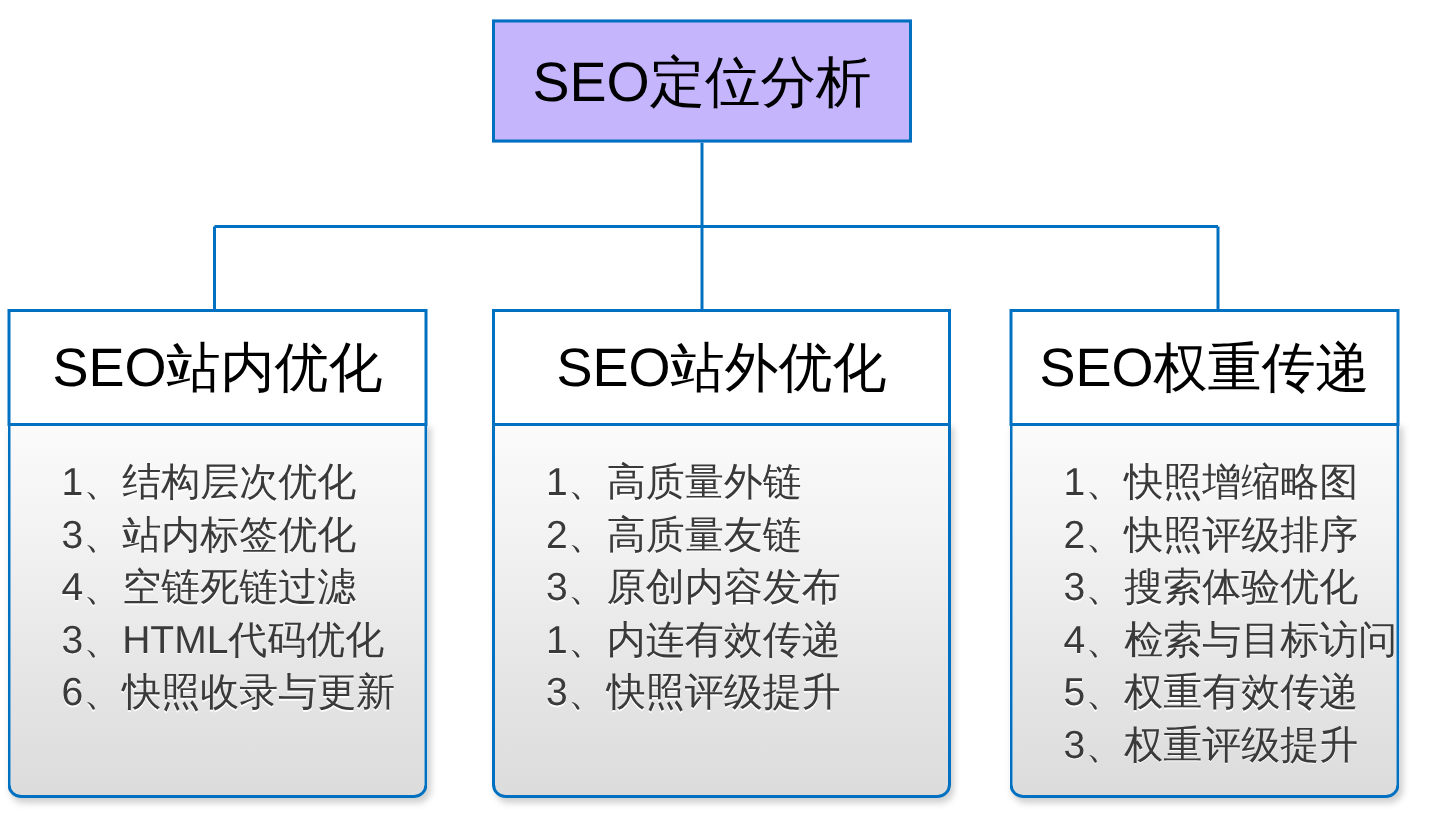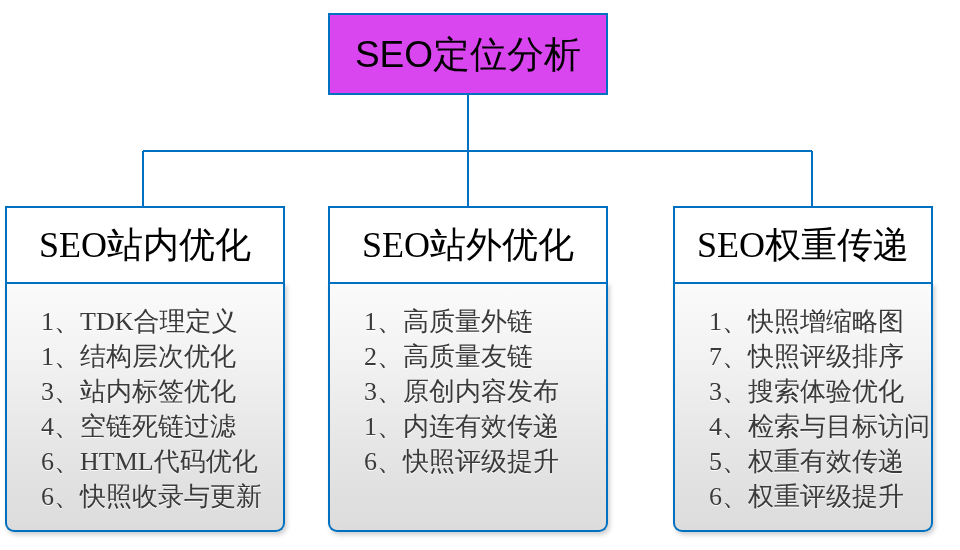--- a/index.html
+++ b/index.html
@@ -31,43 +31,42 @@
 
   
   .root-node {
     position: absolute;
     left: 328px;
     top: 13px;
     width: 280px;
     height: 82px;
     box-sizing: border-box;
     border: 2px solid #0070C0;
-    background: #d946ef;
+    background: #c4b5fd;
     display: flex;
     align-items: center;
     justify-content: center;
   }
   .root-title {
     font-size: 37px;
     line-height: 1;
     color: #000000;
     letter-spacing: 0px;
     white-space: nowrap;
   }
 
   
   .column {
     position: absolute;
     top: 206px;
     width: 280px;
     height: 326px;
-    font-family: Liberation Serif, serif;
   }
   .column-1 { left: 5px; }
-  .column-2 { left: 328px; }
+  .column-2 { left: 328px; padding-left: 26px; }
   .column-3 { left: 673px; width: 260px; }
 
   .col-header {
     position: absolute;
     left: 0;
     top: 0;
     width: 100%;
     height: 78px;
     box-sizing: border-box;
     border: 2px solid #0070C0;
@@ -129,54 +128,53 @@
   <div class="root-node">
     <span class="root-title">SEO定位分析</span>
   </div>
 
   <div class="column column-1">
     <div class="col-header">
       <span class="col-header-title">SEO站内优化</span>
     </div>
     <div class="col-body">
       <ul class="col-list">
-        <li class="col-item">1、TDK合理定义</li>
         <li class="col-item">1、结构层次优化</li>
         <li class="col-item">3、站内标签优化</li>
         <li class="col-item">4、空链死链过滤</li>
-        <li class="col-item">6、HTML代码优化</li>
+        <li class="col-item">3、HTML代码优化</li>
         <li class="col-item">6、快照收录与更新</li>
       </ul>
     </div>
   </div>
 
   <div class="column column-2">
     <div class="col-header">
       <span class="col-header-title">SEO站外优化</span>
     </div>
     <div class="col-body">
       <ul class="col-list">
         <li class="col-item">1、高质量外链</li>
         <li class="col-item">2、高质量友链</li>
         <li class="col-item">3、原创内容发布</li>
         <li class="col-item">1、内连有效传递</li>
-        <li class="col-item">6、快照评级提升</li>
+        <li class="col-item">3、快照评级提升</li>
       </ul>
     </div>
   </div>
 
   <div class="column column-3">
     <div class="col-header">
       <span class="col-header-title">SEO权重传递</span>
     </div>
     <div class="col-body">
       <ul class="col-list">
         <li class="col-item">1、快照增缩略图</li>
-        <li class="col-item">7、快照评级排序</li>
+        <li class="col-item">2、快照评级排序</li>
         <li class="col-item">3、搜索体验优化</li>
         <li class="col-item">4、检索与目标访问</li>
         <li class="col-item">5、权重有效传递</li>
-        <li class="col-item">6、权重评级提升</li>
+        <li class="col-item">3、权重评级提升</li>
       </ul>
     </div>
   </div>
 
 </div>
 
 </body></html>

